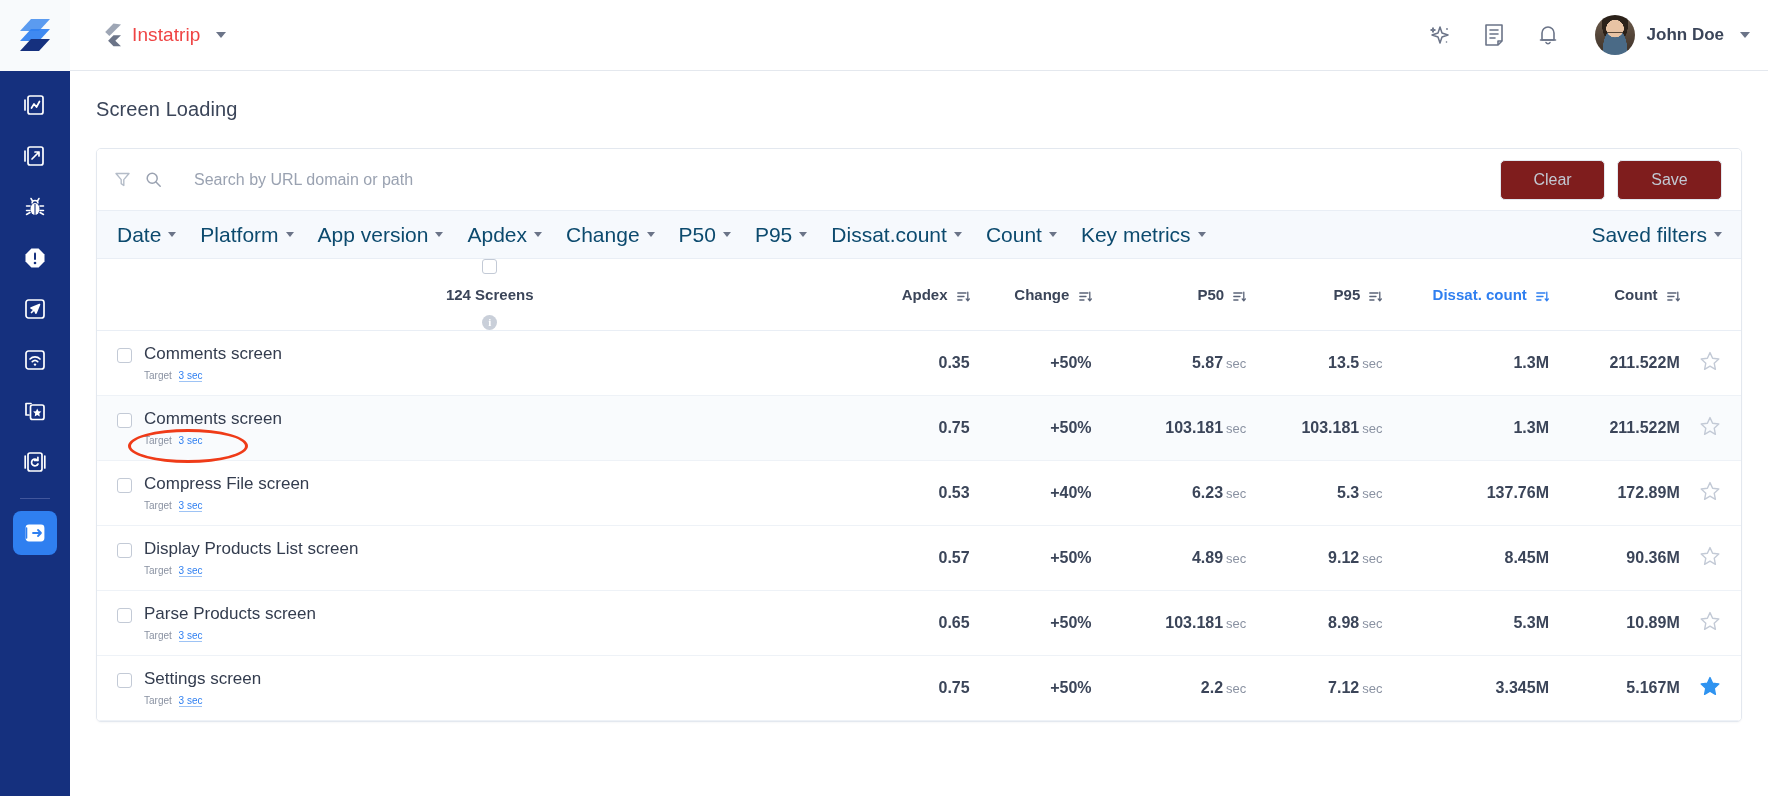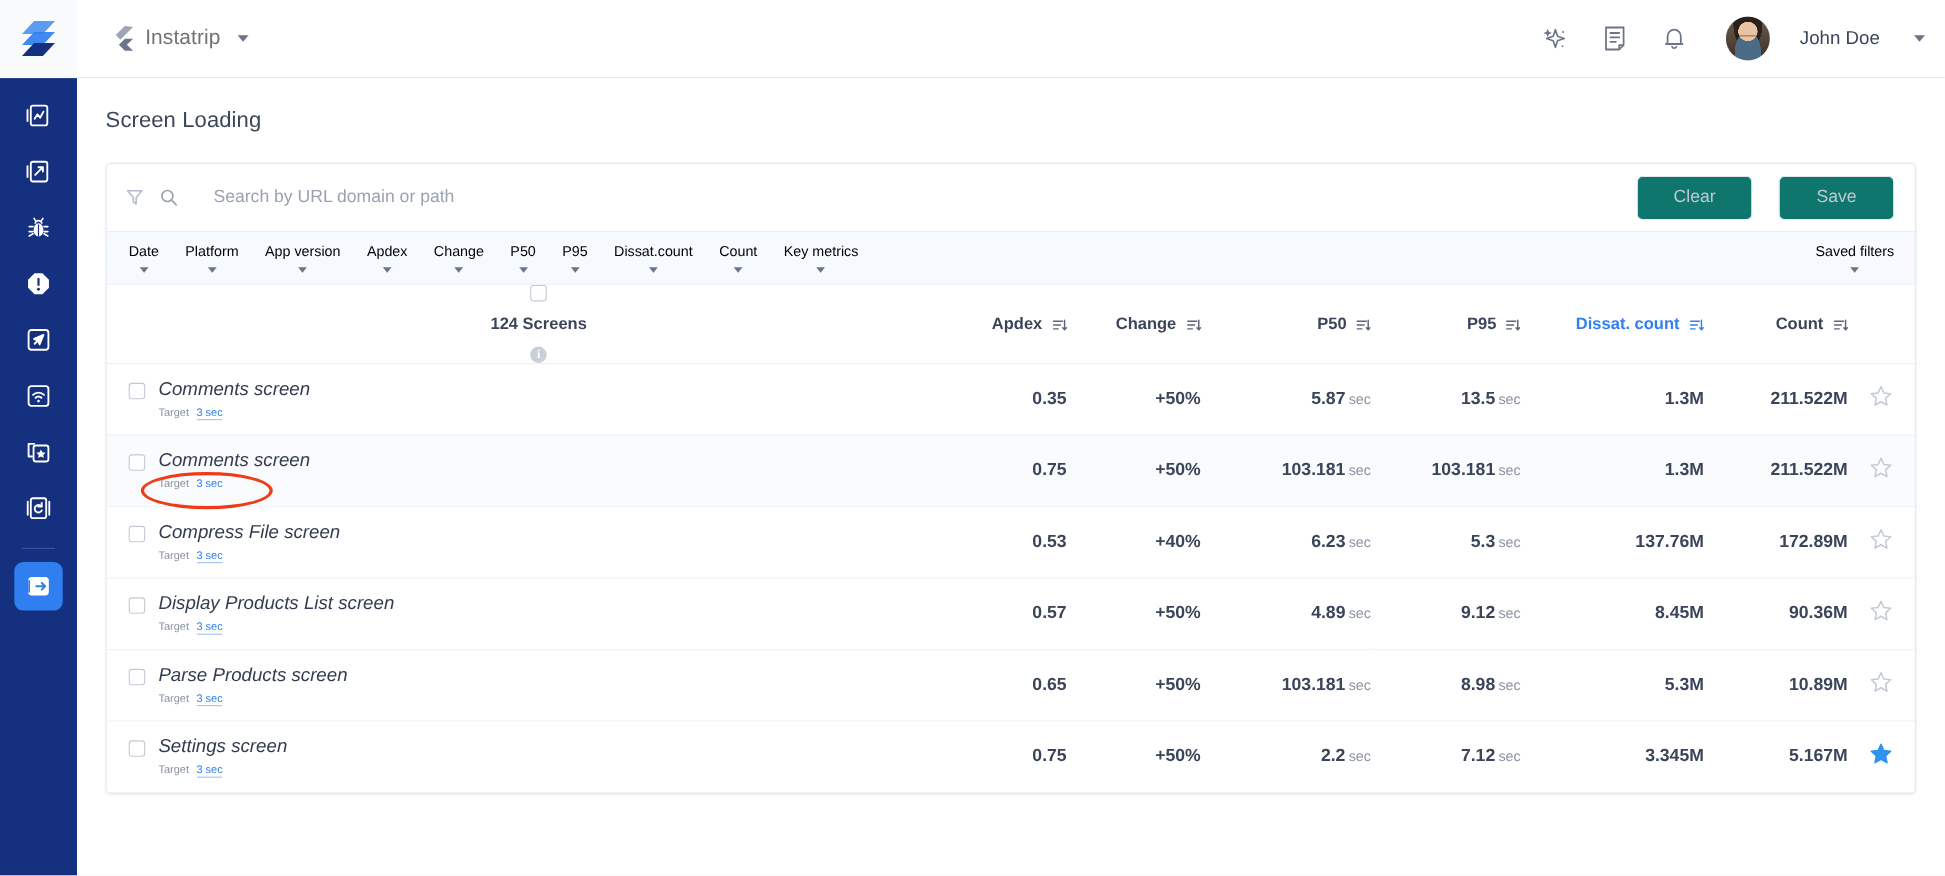--- a/index.html
+++ b/index.html
@@ -24,36 +24,36 @@
     flex:0 0 70px;
   }
   .logo-mark { width:36px; height:34px; display:block; }
 
   .app-switcher {
     display:flex; align-items:center; gap:11px;
     margin-left:29px; height:71px; cursor:pointer;
   }
   .flutter-icon { width:22px; height:24px; display:block; }
   .app-name {
-    font-size:19px; color:#737373; letter-spacing:.1px;
+    font-size:19px; color:#ef4444; letter-spacing:.1px;
   }
   .caret {
     width:0;height:0;border-left:5.5px solid transparent;border-right:5.5px solid transparent;
     border-top:6px solid #6b7488; margin-left:4px;
   }
   .topbar-right {
     margin-left:auto; display:flex; align-items:center; gap:0; padding-right:18px;
   }
   .icon-btn {
     width:54px; height:54px; display:flex; align-items:center; justify-content:center;
     cursor:pointer; border-radius:6px;
   }
   .icon-btn svg { display:block; }
   .user-chip {
-    display:flex; align-items:center; gap:27px; margin-left:20px; cursor:pointer;
+    display:flex; align-items:center; gap:12px; margin-left:20px; cursor:pointer;font-weight:bold;
   }
   .avatar {
     width:40px;height:40px;border-radius:50%;
     background: radial-gradient(circle at 50% 34%, #e8c3a4 0 26%, rgba(0,0,0,0) 27%),
                 radial-gradient(ellipse at 50% 84%, #4a6a86 0 42%, rgba(0,0,0,0) 43%),
                 radial-gradient(ellipse at 50% 20%, #2b2119 0 46%, rgba(0,0,0,0) 47%),
                 linear-gradient(#6e5c4c,#3c3027);
     position:relative; overflow:hidden; flex:0 0 40px;
   }
   .avatar::after{
@@ -101,33 +101,33 @@
   }
   .filter-icon { margin-right:13px; display:block; }
   .search-glass { margin-right:10px; display:block; }
   .search-input {
     border:0; outline:0; font-size:16px; color:#3b4559; flex:1;
     font-family:"Liberation Sans", sans-serif; background:transparent;margin-left:22px;
   }
   .search-input::placeholder { color:#9aa2b1; }
   .btn-ghost {
     min-width:105px; height:40px; border:1px solid #e3e8ef; border-radius:5px;
-    background:#0f766e; color:#c2c8d2; font-size:16px; margin-left:24px;
+    background:#7f1d1d; color:#c2c8d2; font-size:16px; margin-left:12px;
     font-family:"Liberation Sans", sans-serif; cursor:default;
   }
 
   
   .filters-row {
     height:49px; background:#f6f9fd; border-top:1px solid #e9eef5;
     border-bottom:1px solid #e9eef5;
     display:flex; align-items:center; padding:0 19px 0 20px;
   }
   .filter-chip {
     display:flex; align-items:center; gap:7px; margin-right:24px;
-    font-size:13px; color:#000000; cursor:pointer; white-space:nowrap;flex-direction:column;
+    font-size:21px; color:#0c4a6e; cursor:pointer; white-space:nowrap;
   }
   .chip-caret {
     width:0;height:0;border-left:4.5px solid transparent;border-right:4.5px solid transparent;
     border-top:5px solid #6b7488;
   }
   .saved-filters { margin-left:auto; margin-right:0;text-align:center; }
 
   
   .table { width:100%; border-collapse:collapse; background:#fff; }
   .thead-row { height:60px; background:#fff; border-bottom:1px solid #e9eef5; }
@@ -148,21 +148,21 @@
   }
   .sort-ico { display:inline-block; vertical-align:middle; margin-left:5px; }
   th.sorted { color:#2f7ff0; }
 
   .trow { height:65px; border-bottom:1px solid #eef2f7; }
   .trow.alt { background:#f9fbfd; }
   .trow td { vertical-align:middle; text-align:right; font-size:16px; color:#3b4559; font-weight:bold; }
   td.col-name { text-align:left; padding-left:20px; }
   .name-cell { display:flex; align-items:flex-start; gap:12px; }
   .cb-row { margin-top:4px; }
-  .scr-name { font-size:17px; color:#333c4e; font-weight:normal; line-height:20px;font-style:italic; }
+  .scr-name { font-size:17px; color:#333c4e; font-weight:normal; line-height:20px; }
   .target-line { font-size:10px; color:#8a92a2; font-weight:normal; margin-top:6px; position:relative; display:inline-block; }
   .target-val { color:#2f7ff0; border-bottom:1px solid #9dc3f5; margin-left:4px; }
   .target-val.nolink { border-bottom:none; }
   .unit { font-size:13px; color:#8a92a2; font-weight:normal; margin-left:3px; }
   .apdex-red { color:#f04e23; }
   .apdex-amber { color:#f5a623; }
   .star-cell { width:64px; text-align:center !important; }
   .star { display:inline-block; cursor:pointer; }
 
   

